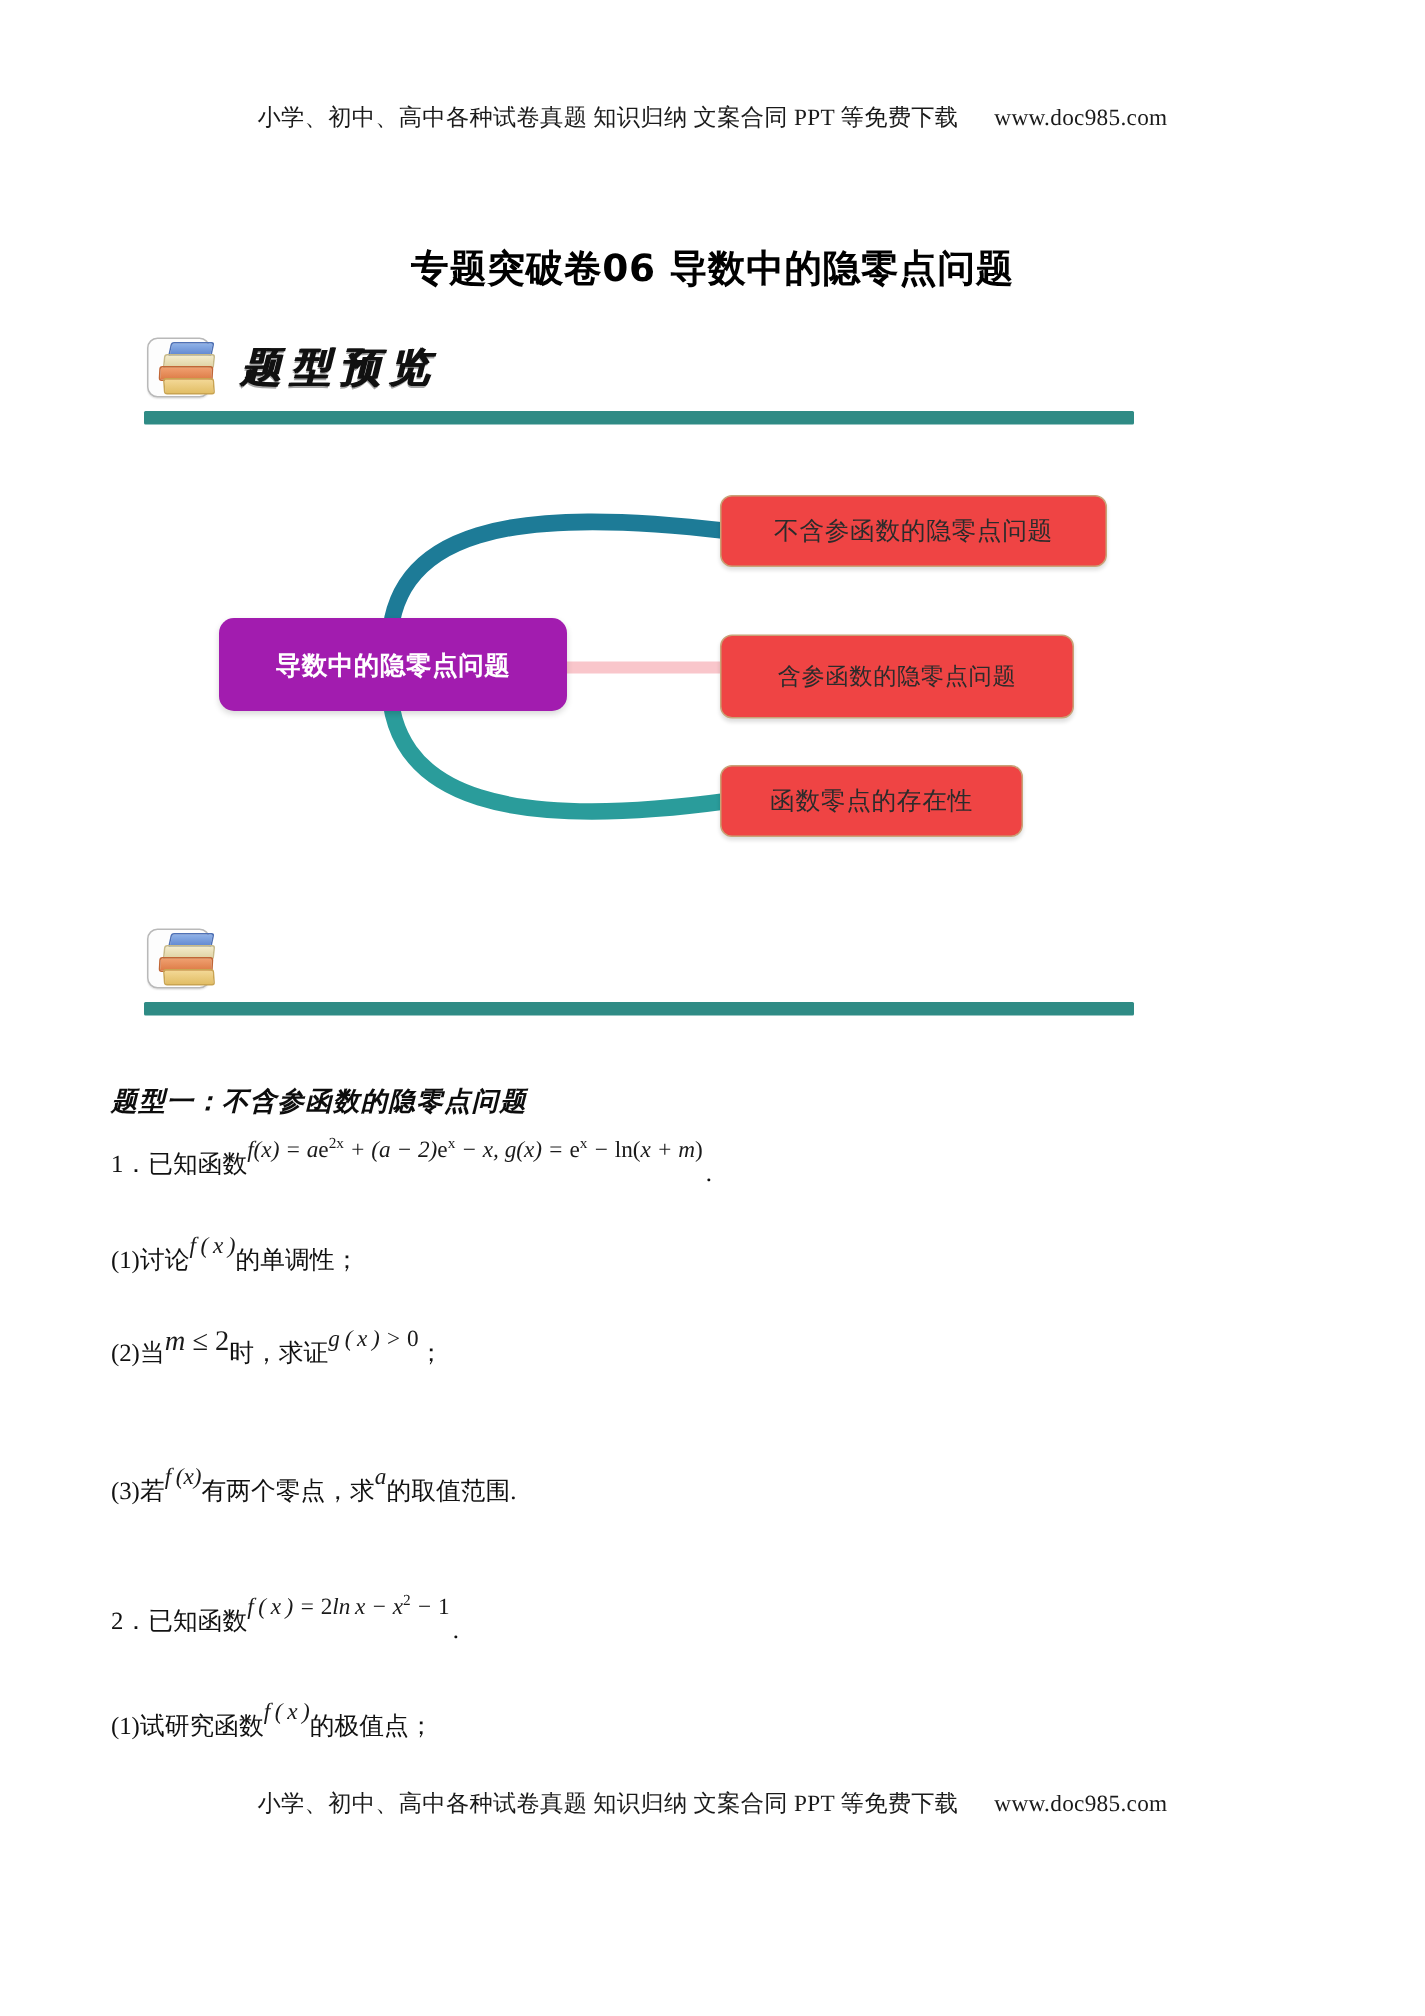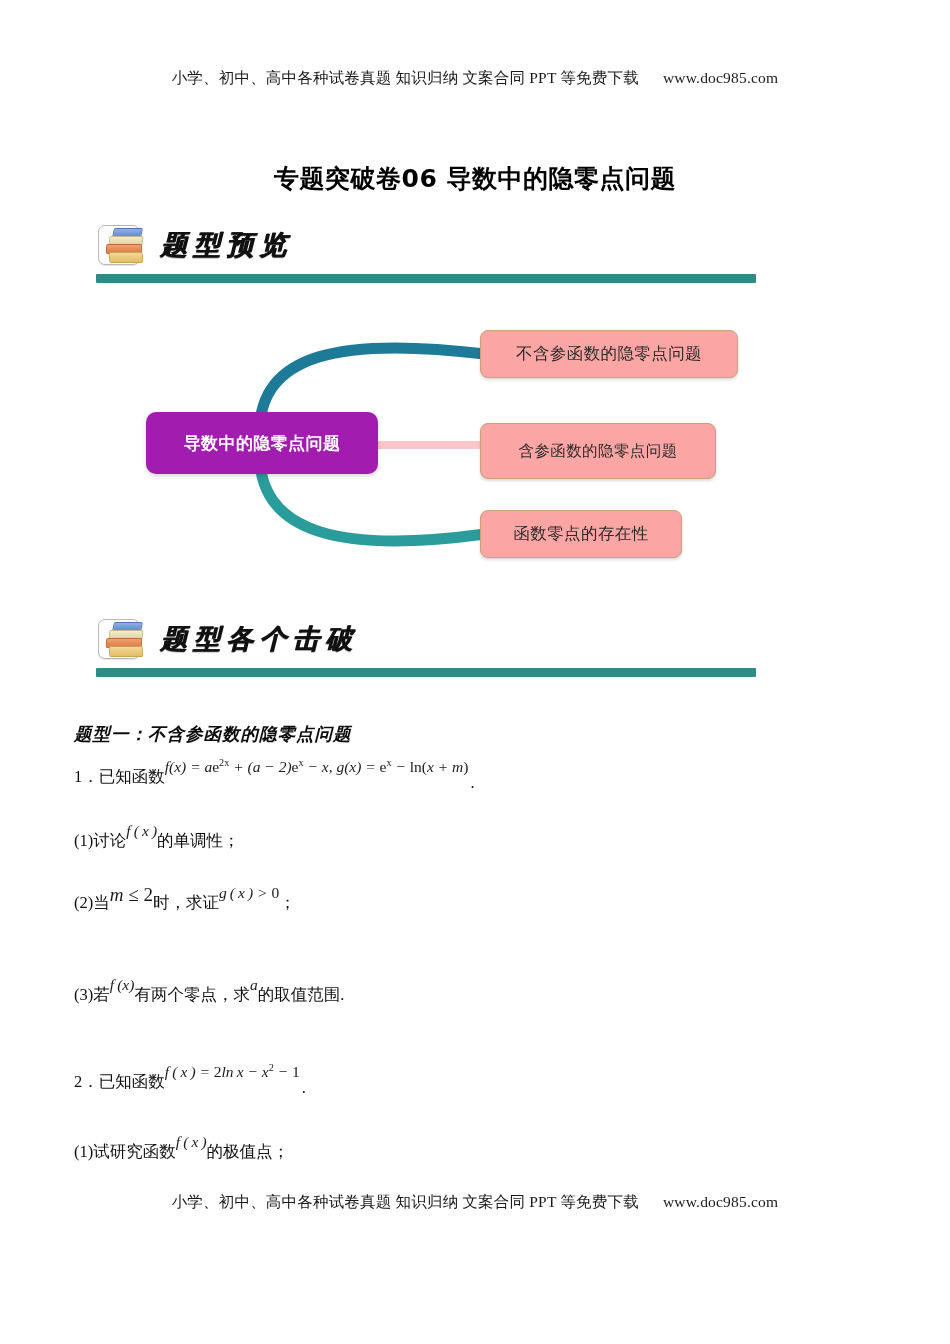--- a/index.html
+++ b/index.html
@@ -146,21 +146,21 @@
     background: #a21caf;
     border-radius: 10px;
     color: #ffffff;
     font-weight: bold;
     font-size: 17px;
     letter-spacing: 0.4px;
     box-shadow: 0 2px 4px rgba(0,0,0,.16);
     z-index: 3;
   }
   .node-branch {
-    background: #fca5a5;
+    background: #ef4444;
     border: 1.4px solid #c9a277;
     border-radius: 8px;
     color: #2b2b2b;
     font-size: 16.5px;
     letter-spacing: 0.4px;
     box-shadow: 0 2px 3px rgba(0,0,0,.14);
     z-index: 3;
   }
   #node-no-param { left: 340px; top: 18px;  width: 258px; height: 48px; }
   #node-with-param { left: 340px; top: 111px; width: 236px; height: 56px; font-size: 15.5px; }
@@ -264,21 +264,20 @@
 
   <div class="section-banner" id="banner-breakthrough">
     <div class="banner-row">
       <div class="book-icon">
         <div class="book-frame"></div>
         <div class="bk bk1"></div>
         <div class="bk bk2"></div>
         <div class="bk bk3"></div>
         <div class="bk bk4"></div>
       </div>
-      <div class="banner-text">题型各个击破</div>
     </div>
     <div class="banner-bar"></div>
   </div>
 
   <div class="qtype-heading" id="qtype-1">题型一：不含参函数的隐零点问题</div>
 
   <div class="prob-line" id="prob-1-stem">
     <span>1．</span><span>已知函数</span><span class="math mi-raised">f(x)&nbsp;=&nbsp;a<span class="up">e</span><sup class="up">2x</sup>&nbsp;+&nbsp;(a&nbsp;−&nbsp;2)<span class="up">e</span><sup class="up">x</sup>&nbsp;−&nbsp;x,&nbsp;g(x)&nbsp;=&nbsp;<span class="up">e</span><sup class="up">x</sup>&nbsp;−&nbsp;<span class="up">ln(</span>x&nbsp;+&nbsp;m<span class="up">)</span></span><span class="tail-dot">.</span>
   </div>
 

